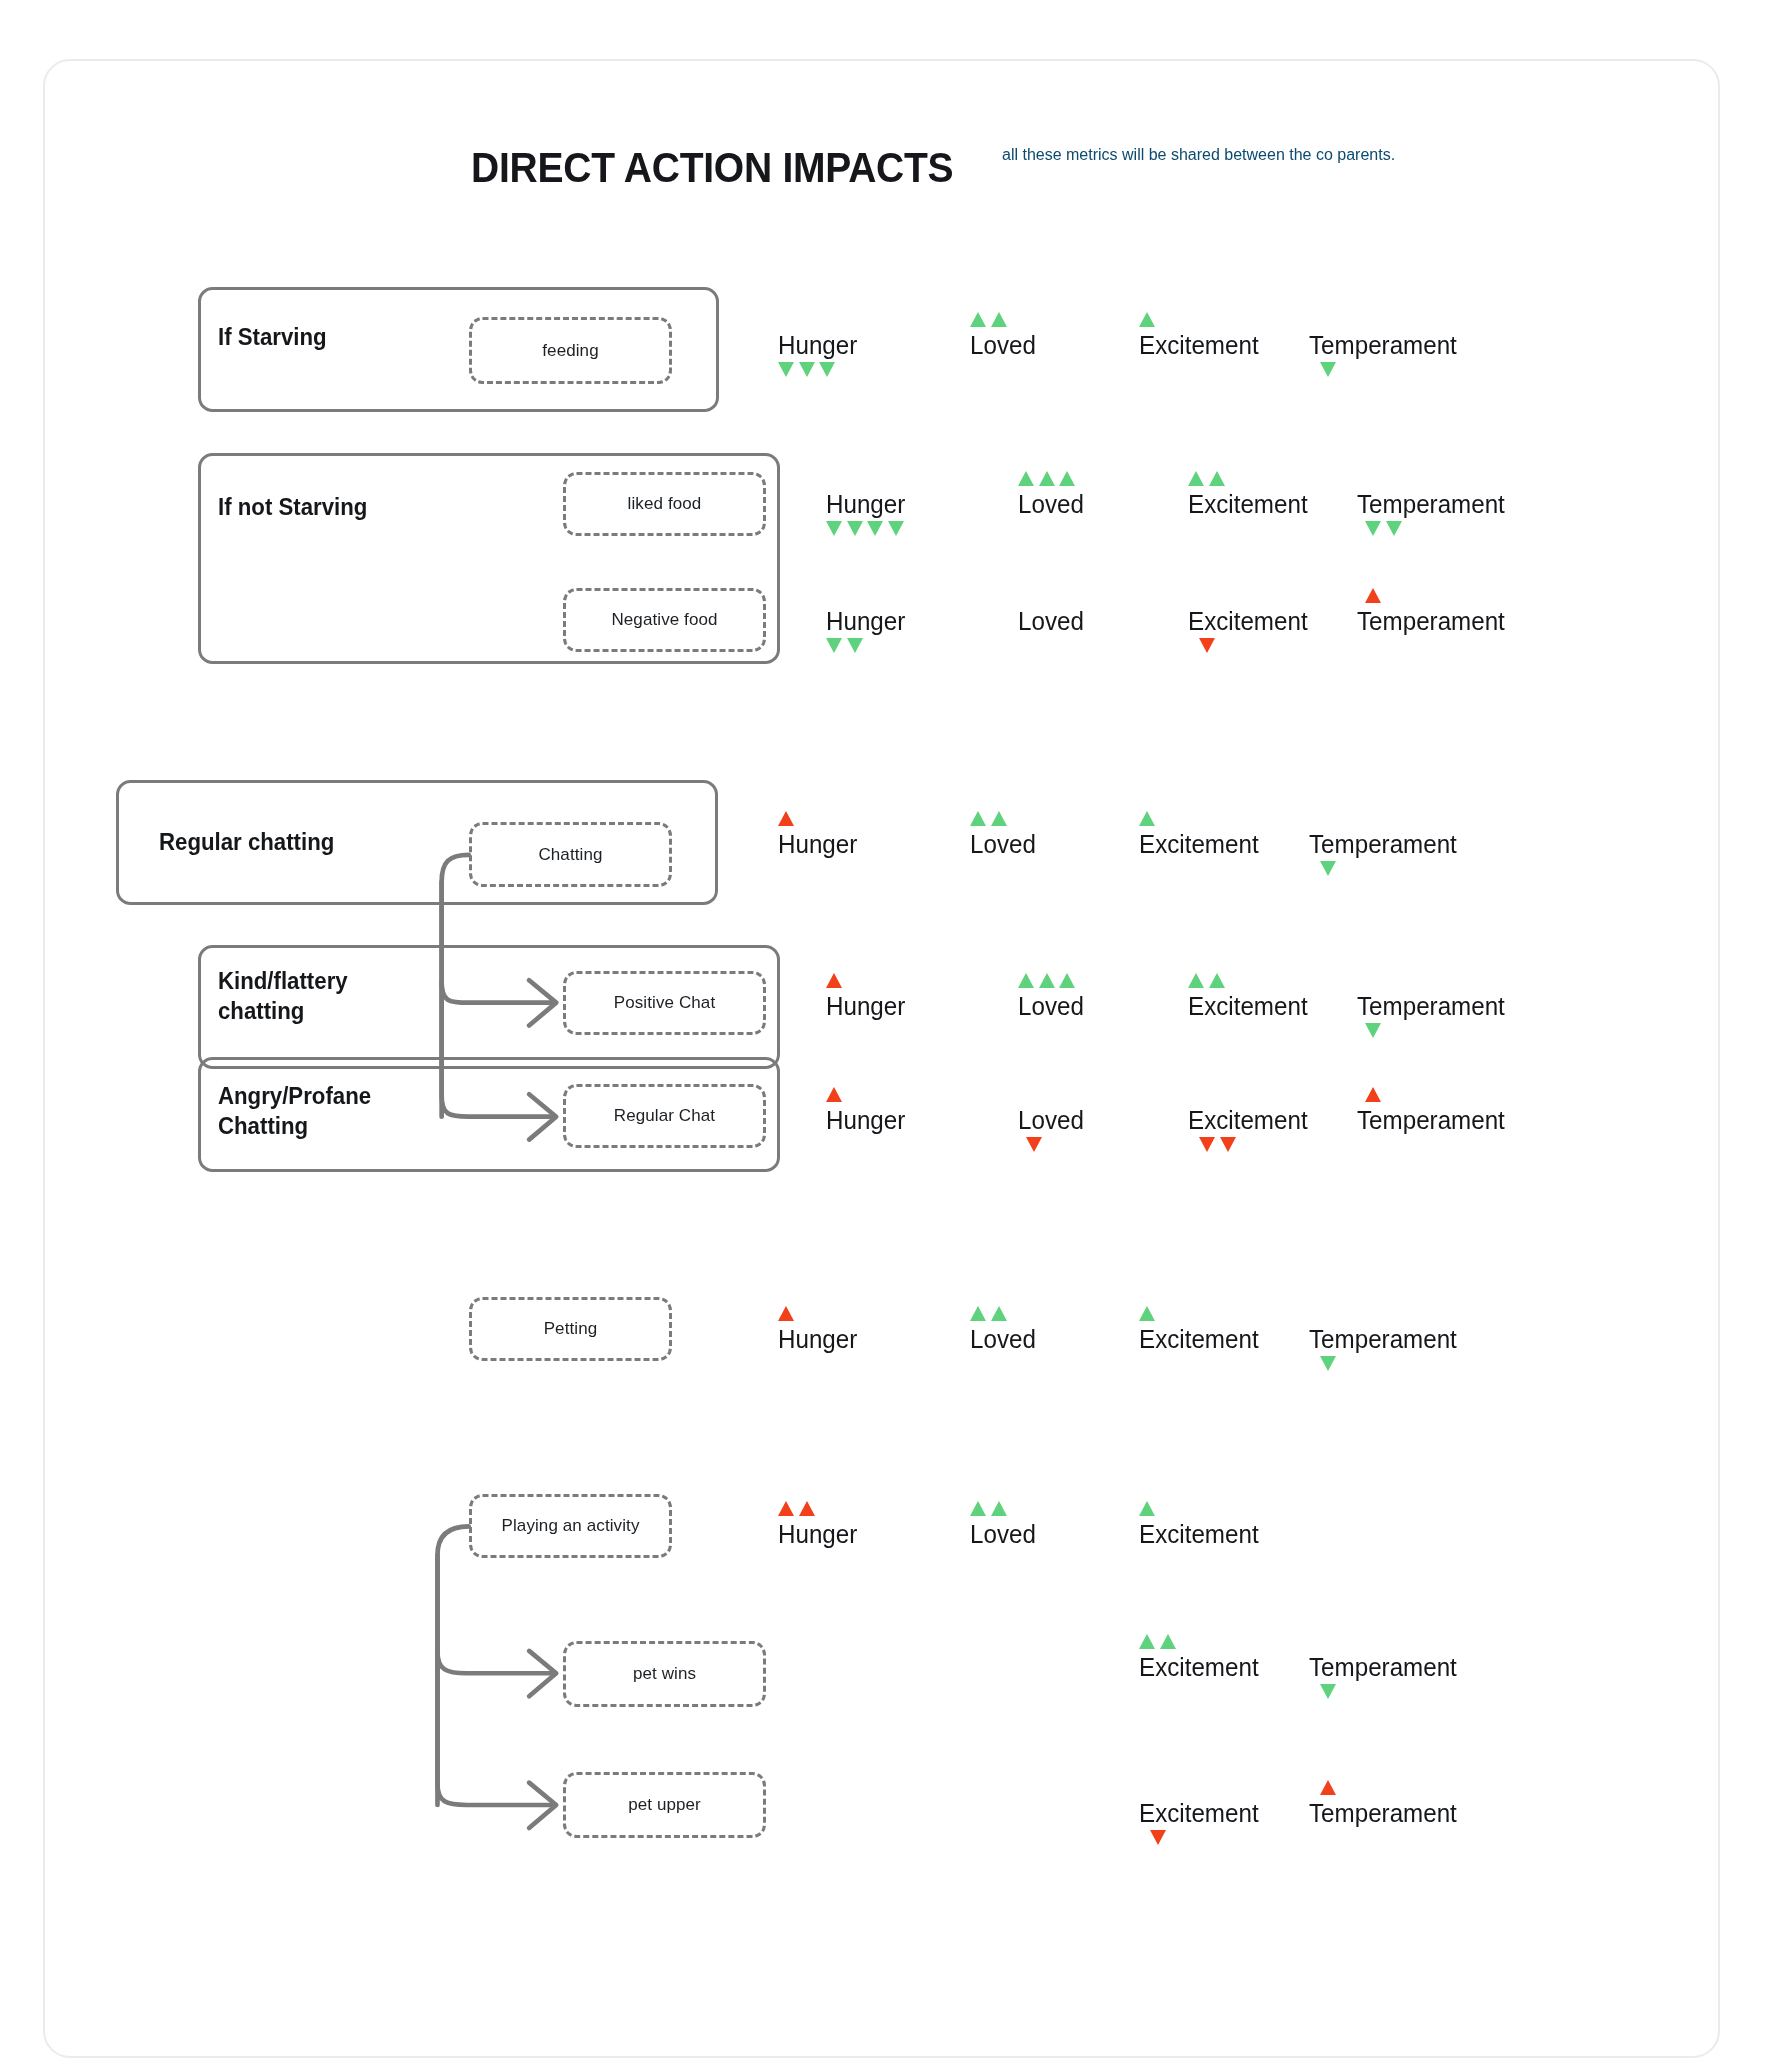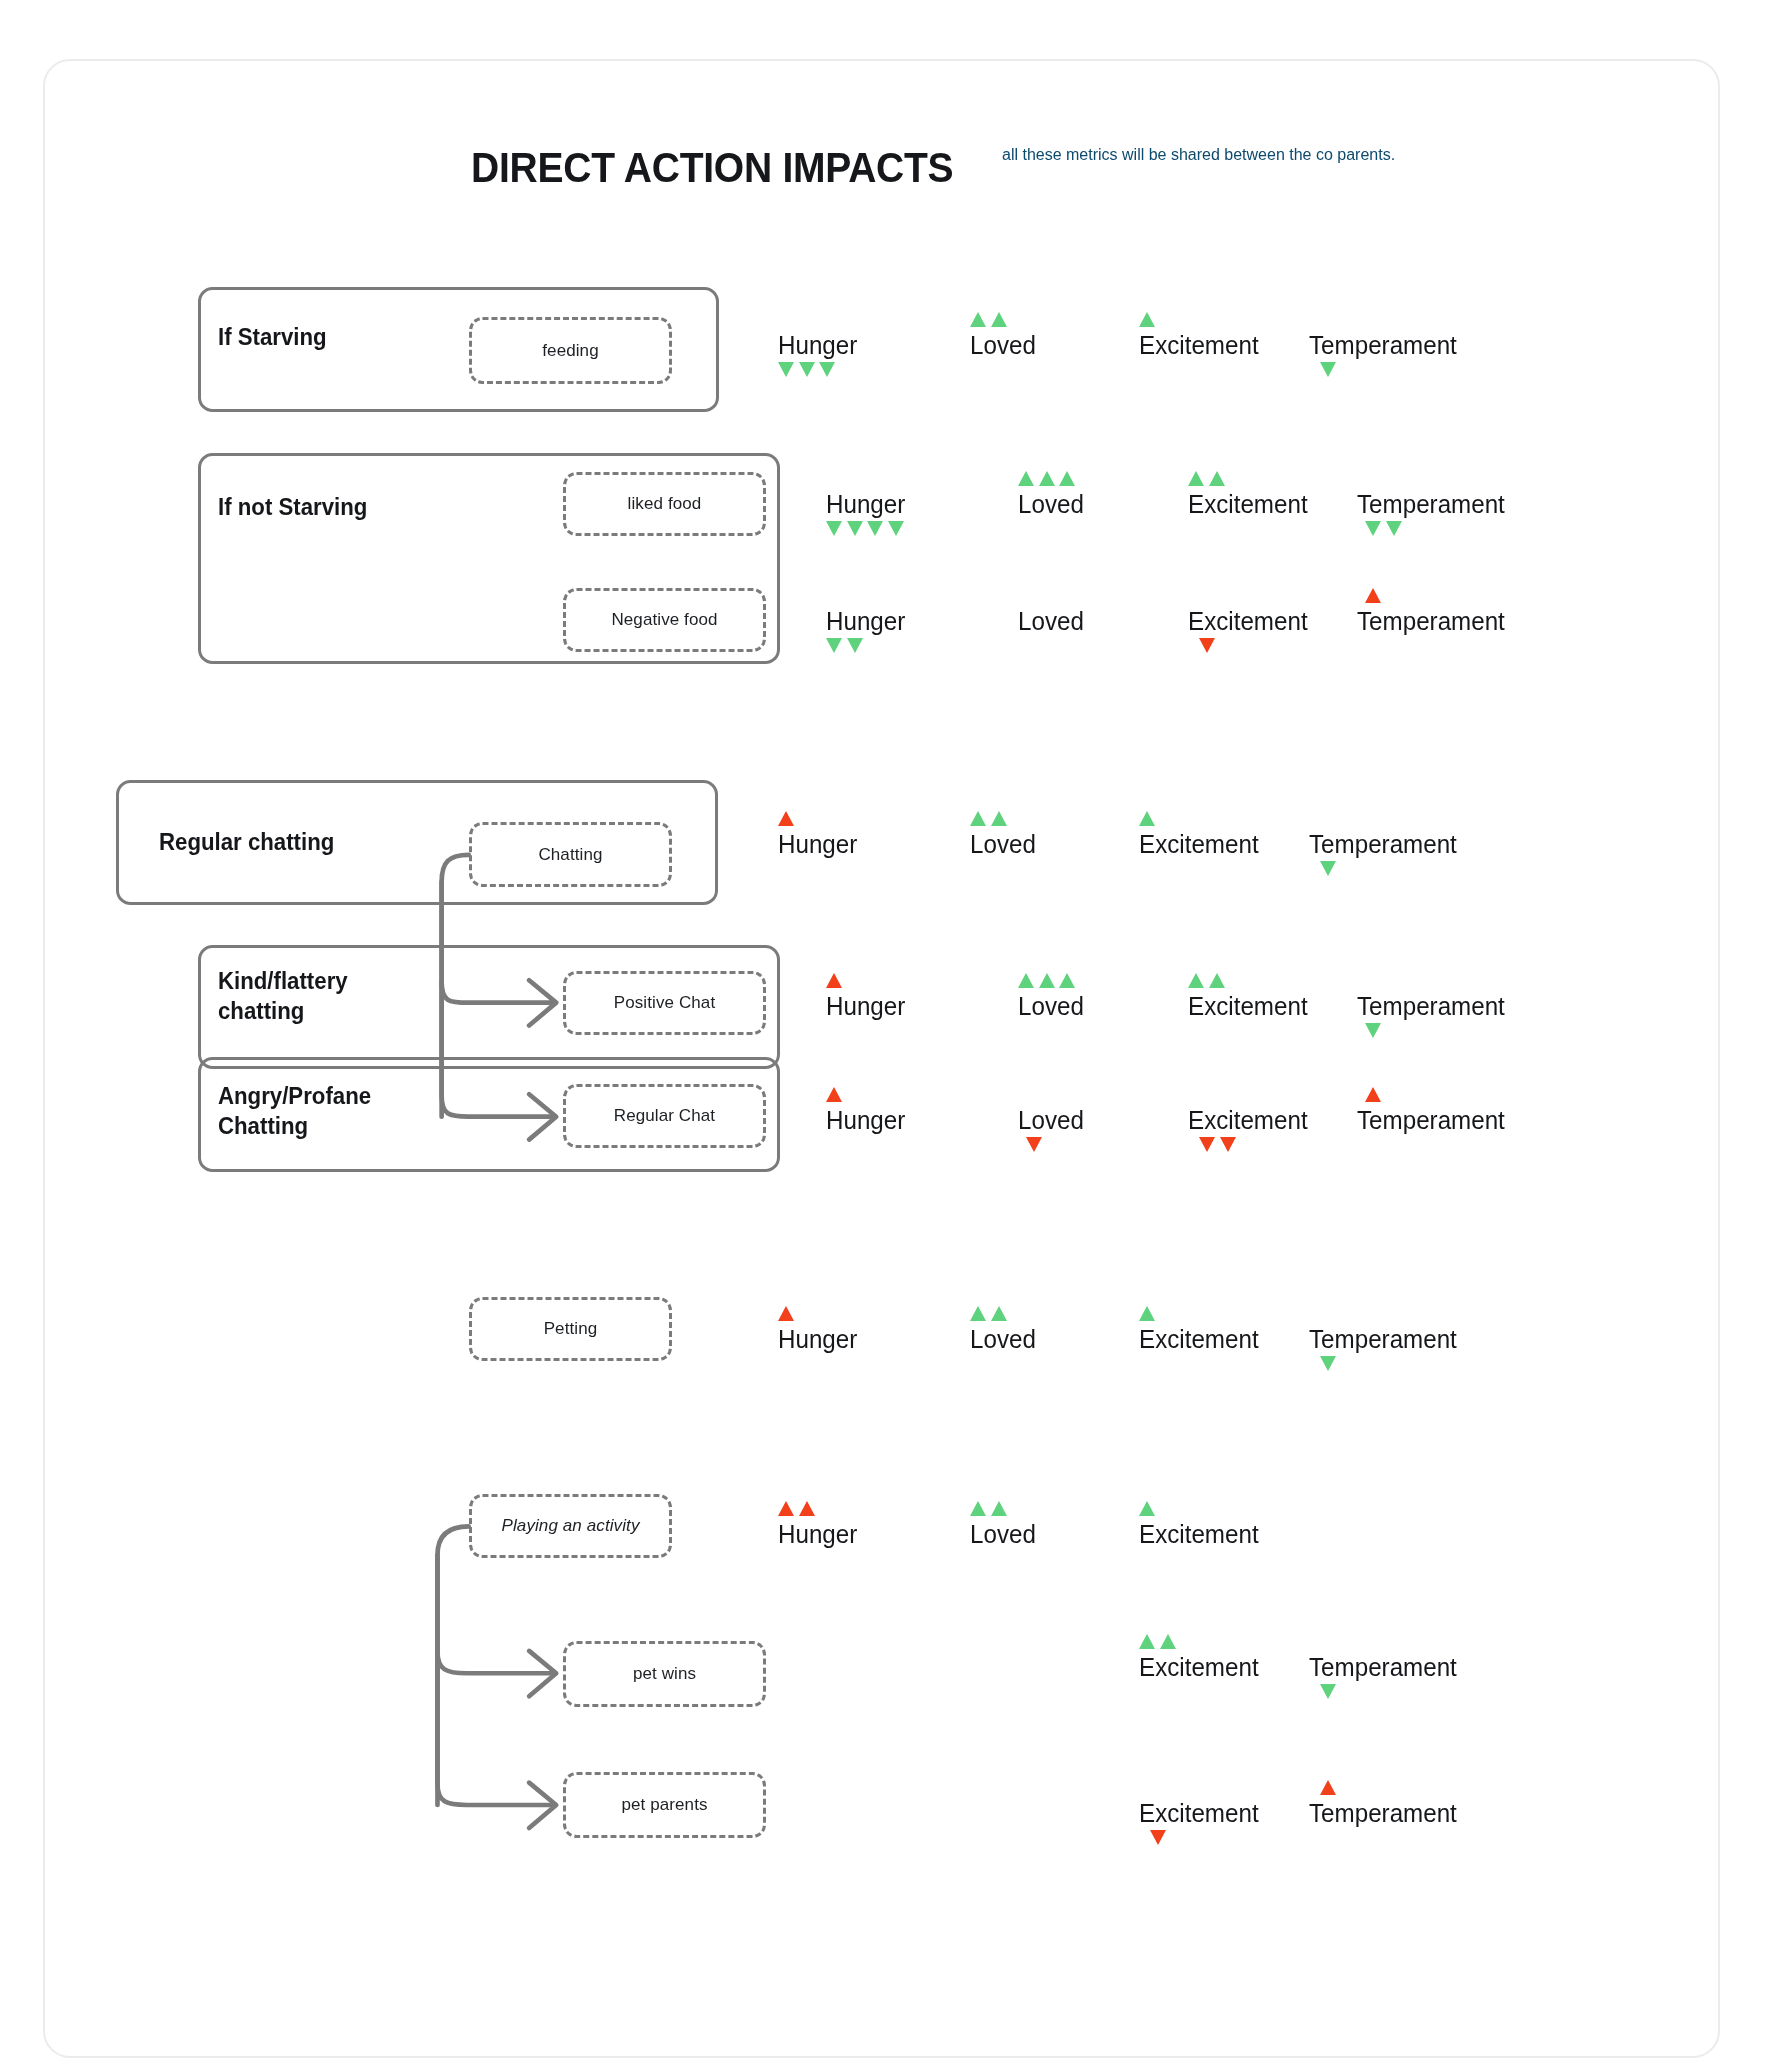--- a/index.html
+++ b/index.html
@@ -373,28 +373,28 @@
       <i class="tri up c-green"></i>
     </div>
   </div>
   <div class="metric" style="left:1309px; top:1309px;">
     <div class="mlabel">Temperament</div>
     <div class="tri-row below" style="top:29px; left:11px;">
       <i class="tri down c-green"></i>
     </div>
   </div>
 
-  <div class="chip" style="left:469px; top:1478px; width:203px; height:64px;font-style:italic;">
+  <div class="chip" style="left:469px; top:1478px; width:203px; height:64px;">
     <span>Playing an activity</span>
   </div>
   <div class="chip" style="left:563px; top:1625px; width:203px; height:66px;">
     <span>pet wins</span>
   </div>
   <div class="chip" style="left:563px; top:1756px; width:203px; height:66px;">
-    <span>pet parents</span>
+    <span>pet upper</span>
   </div>
 
   <svg class="conn" width="1783" height="2066" viewBox="0 0 3424 3968">
     <g fill="none" stroke="#7b7b7b" stroke-width="9" stroke-linecap="round">
       <path d="M900 2901 C 862 2901 840 2918 840 2956 L 840 3141 C 840 3177 858 3183 896 3183 L 1060 3183"></path>
       <path d="M840 3141 L 840 3395 C 840 3431 858 3436 896 3436 L 1060 3436"></path>
       <path d="M840 2956 L 840 3436"></path>
       <path d="M1016 3140 L 1068 3183 L 1016 3227" stroke-linejoin="round"></path>
       <path d="M1016 3393 L 1068 3436 L 1016 3480" stroke-linejoin="round"></path>
     </g>

